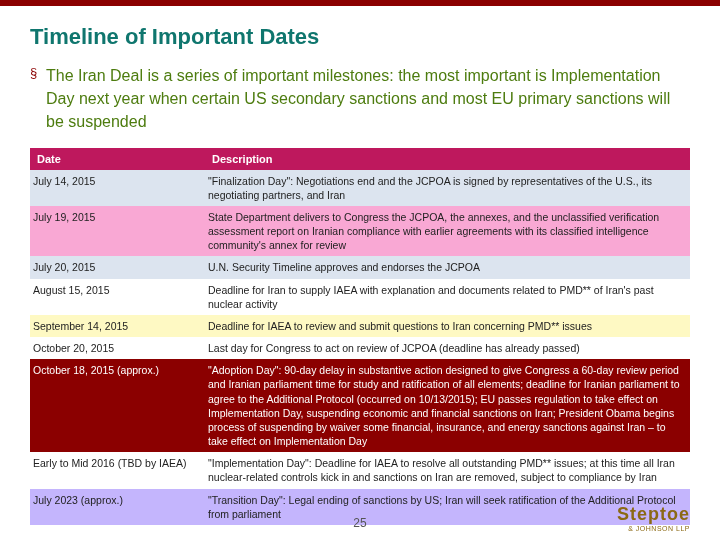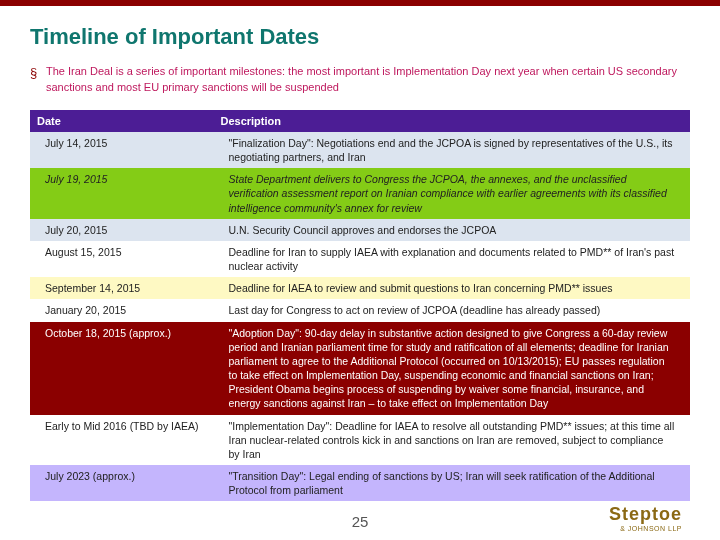--- a/index.html
+++ b/index.html
@@ -27,22 +27,22 @@
       font-weight: bold;
       color: #0f766e;
       margin-bottom: 14px;
     }
 
     .bullet-section {
       margin-bottom: 14px;
     }
 
     .bullet-text {
-      font-size: 11px;
-      color: #be185d;
+      font-size: 16px;
+      color: #4d7c0f;
       line-height: 1.45;
       padding-left: 16px;
       position: relative;
     }
 
     .bullet-text::before {
       content: '§';
       position: absolute;
       left: 0;
       top: 0;
@@ -50,21 +50,21 @@
       font-size: 13px;
     }
 
     table {
       width: 100%;
       border-collapse: collapse;
       font-size: 10.5px;
     }
 
     thead tr {
-      background: #4c1d95;
+      background: #be185d;
       color: #fff;
     }
 
     thead th {
       padding: 5px 7px;
       text-align: left;
       font-weight: bold;
       font-size: 11px;
     }
 
@@ -83,51 +83,51 @@
     .highlight-row {
       background: #8B0000 !important;
       color: #fff;
     }
 
     .highlight-row td {
       color: #fff;
     }
 
     tbody td {
-      padding: 4px 15px;
+      padding: 4px 3px;
       line-height: 1.35;
       color: #222;
     }
 
     td.date-col {
       width: 175px;
       font-weight: normal;
       white-space: nowrap;
     }
 
     .footer {
       position: absolute;
       bottom: 10px;
       width: 100%;
       display: flex;
       justify-content: center;
       align-items: center;
     }
 
     .page-number {
-      font-size: 15px;
+      font-size: 12px;
       color: #555;
       text-align: center;
       flex: 1;
     }
 
     .logo-area {
       position: absolute;
       bottom: 8px;
-      right: 38px;
+      right: 30px;
       display: flex;
       flex-direction: column;
       align-items: flex-end;
     }
 
     .logo-text-main {
       font-size: 18px;
       font-weight: bold;
       color: #8B6914;
       letter-spacing: 1px;
@@ -157,38 +157,38 @@
       <tr>
         <th>Date</th>
         <th>Description</th>
       </tr>
     </thead>
     <tbody id="table-body">
     <tr style="background: rgb(220, 228, 239);">
           <td class="date-col">July 14, 2015</td>
           <td>"Finalization Day": Negotiations end and the JCPOA is signed by representatives of the U.S., its negotiating partners, and Iran</td>
         </tr>
-        <tr style="background: #84cc16; font-style: italic;">
+        <tr style="background: #f9a8d4;">
           <td class="date-col">July 19, 2015</td>
           <td>State Department delivers to Congress the JCPOA, the annexes, and the unclassified verification assessment report on Iranian compliance with earlier agreements with its classified intelligence community's annex for review</td>
         </tr>
         <tr style="background: rgb(220, 228, 239); margin-top: 30px;">
           <td class="date-col">July 20, 2015</td>
-          <td>U.N. Security Council approves and endorses the JCPOA</td>
+          <td>U.N. Security Timeline approves and endorses the JCPOA</td>
         </tr>
         <tr style="background: rgb(255, 255, 255); margin-left: 36px;">
           <td class="date-col">August 15, 2015</td>
           <td>Deadline for Iran to supply IAEA with explanation and documents related to PMD** of Iran's past nuclear activity</td>
         </tr>
         <tr style="background: #fef9c3;">
           <td class="date-col">September 14, 2015</td>
           <td>Deadline for IAEA to review and submit questions to Iran concerning PMD** issues</td>
         </tr>
         <tr style="background: rgb(255, 255, 255);">
-          <td class="date-col">January 20, 2015</td>
+          <td class="date-col">October 20, 2015</td>
           <td>Last day for Congress to act on review of JCPOA (deadline has already passed)</td>
         </tr>
         <tr class="highlight-row">
           <td class="date-col">October 18, 2015 (approx.)</td>
           <td>"Adoption Day": 90-day delay in substantive action designed to give Congress a 60-day review period and Iranian parliament time for study and ratification of all elements; deadline for Iranian parliament to agree to the Additional Protocol (occurred on 10/13/2015); EU passes regulation to take effect on Implementation Day, suspending economic and financial sanctions on Iran; President Obama begins process of suspending by waiver some financial, insurance, and energy sanctions against Iran – to take effect on Implementation Day</td>
         </tr>
         <tr style="background: rgb(255, 255, 255);">
           <td class="date-col">Early to Mid 2016 (TBD by IAEA)</td>
           <td>"Implementation Day": Deadline for IAEA to resolve all outstanding PMD** issues; at this time all Iran nuclear-related controls kick in and sanctions on Iran are removed, subject to compliance by Iran</td>
         </tr>

